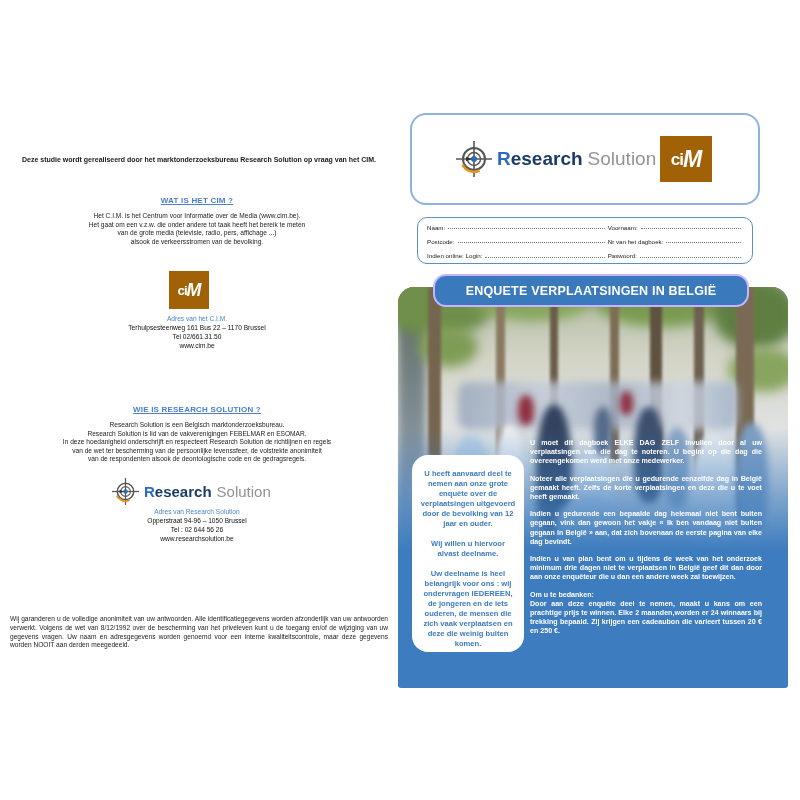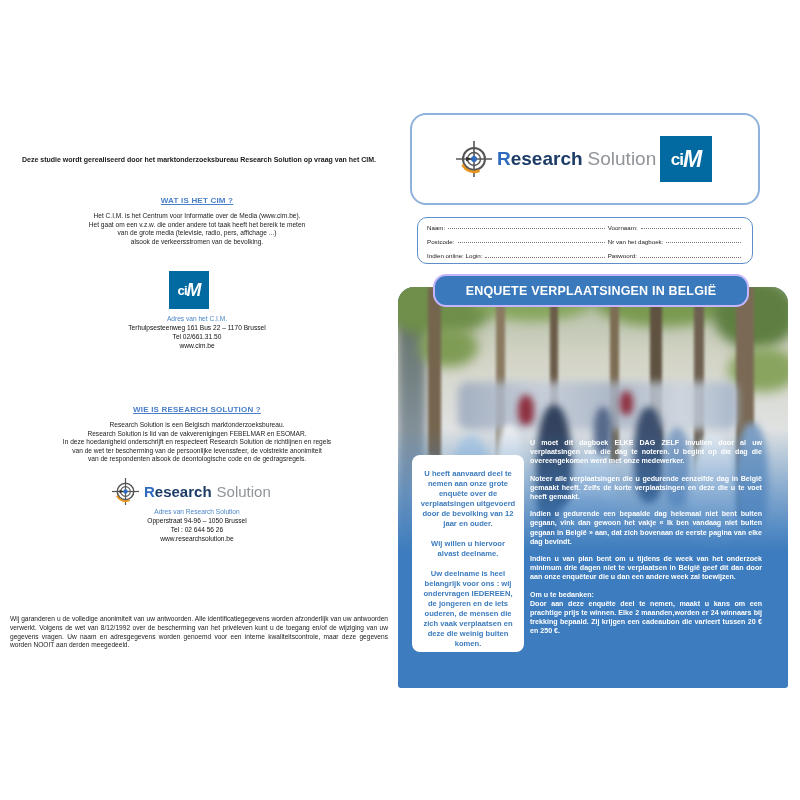--- a/index.html
+++ b/index.html
@@ -4,21 +4,21 @@
 <style>
   html,body{margin:0;padding:0;background:#fff;}
   .sheet{position:relative;width:800px;height:800px;background:#fff;overflow:hidden;
          font-family:"Liberation Sans","DejaVu Sans",sans-serif;color:#1a1a1a;}
   .abs{position:absolute;}
   
   .intro-line{left:10px;top:155px;width:378px;font-size:7px;font-weight:bold;text-align:center;line-height:9px;}
   .sec-title{width:378px;left:8px;text-align:center;font-size:8px;font-weight:bold;
              color:#4a7fc9;text-decoration:underline;letter-spacing:.2px;}
   .cbody{width:378px;left:8px;text-align:center;font-size:6.6px;line-height:8.6px;color:#222;}
-  .cim-box{background:#0369a1;color:#fff;display:flex;align-items:center;justify-content:center;
+  .cim-box{background:#a16207;color:#fff;display:flex;align-items:center;justify-content:center;
            font-weight:bold;letter-spacing:-1px;}
   .cim-box .ci{font-size:.78em;}
   .cim-box .m{font-size:1.05em;font-style:italic;}
   .addr-label{width:378px;left:8px;text-align:center;font-size:6.6px;color:#4a86c8;}
   .addr{width:378px;left:8px;text-align:center;font-size:6.6px;line-height:8.8px;color:#111;}
   .rs-logo{display:flex;align-items:center;gap:5px;}
   .rs-word1{font-weight:bold;color:#1c3c66;}
   .rs-word1 .r{color:#2e6bbf;}
   .rs-word2{color:#909498;}
   .privacy{left:10px;top:615px;width:378px;font-size:6.6px;line-height:8.8px;text-align:justify;color:#222;}
@@ -39,21 +39,21 @@
   .hero{left:398px;top:287px;width:390px;height:401px;background:#3d7cbe;border-radius:16px 16px 3px 3px;overflow:hidden;}
   .photo{position:absolute;left:0;top:0;width:390px;height:272px;overflow:hidden;
          background:linear-gradient(180deg,#aebba0 0%,#d3d4c6 26%,#e0e2e2 52%,#ccd6e0 100%);}
   .photo > div{position:absolute;}
   .trunk{top:0;height:175px;filter:blur(1.5px);border-radius:3px;}
   .leaf{filter:blur(6px);border-radius:50%;}
   .fig{filter:blur(3.5px);border-radius:46% 46% 40% 40%;}
   .crowdband{filter:blur(4px);}
   .fade{position:absolute;left:0;top:0;width:390px;height:272px;
         background:linear-gradient(180deg,rgba(61,124,190,0) 52%,rgba(61,124,190,.55) 76%,#3d7cbe 97%);}
-  .intro-box{position:absolute;left:14px;top:168px;width:112px;height:197px;background:#fff;border-radius:8px;
+  .intro-box{position:absolute;left:14px;top:168px;width:112px;height:197px;background:#fff;border-radius:16px;
              box-sizing:border-box;padding:14px 8px;color:#3d7cbe;font-size:7.6px;line-height:10px;
              text-align:center;font-weight:bold;}
   .intro-box p{margin:0 0 10px 0;}
   .instructions{position:absolute;left:132px;top:152px;width:232px;color:#fff;font-weight:bold;
                 font-size:7.1px;line-height:9.2px;text-align:justify;}
   .instructions p{margin:0 0 8px 0;}
   .instructions .h{margin:0;}
 </style>
 </head>
 <body>

